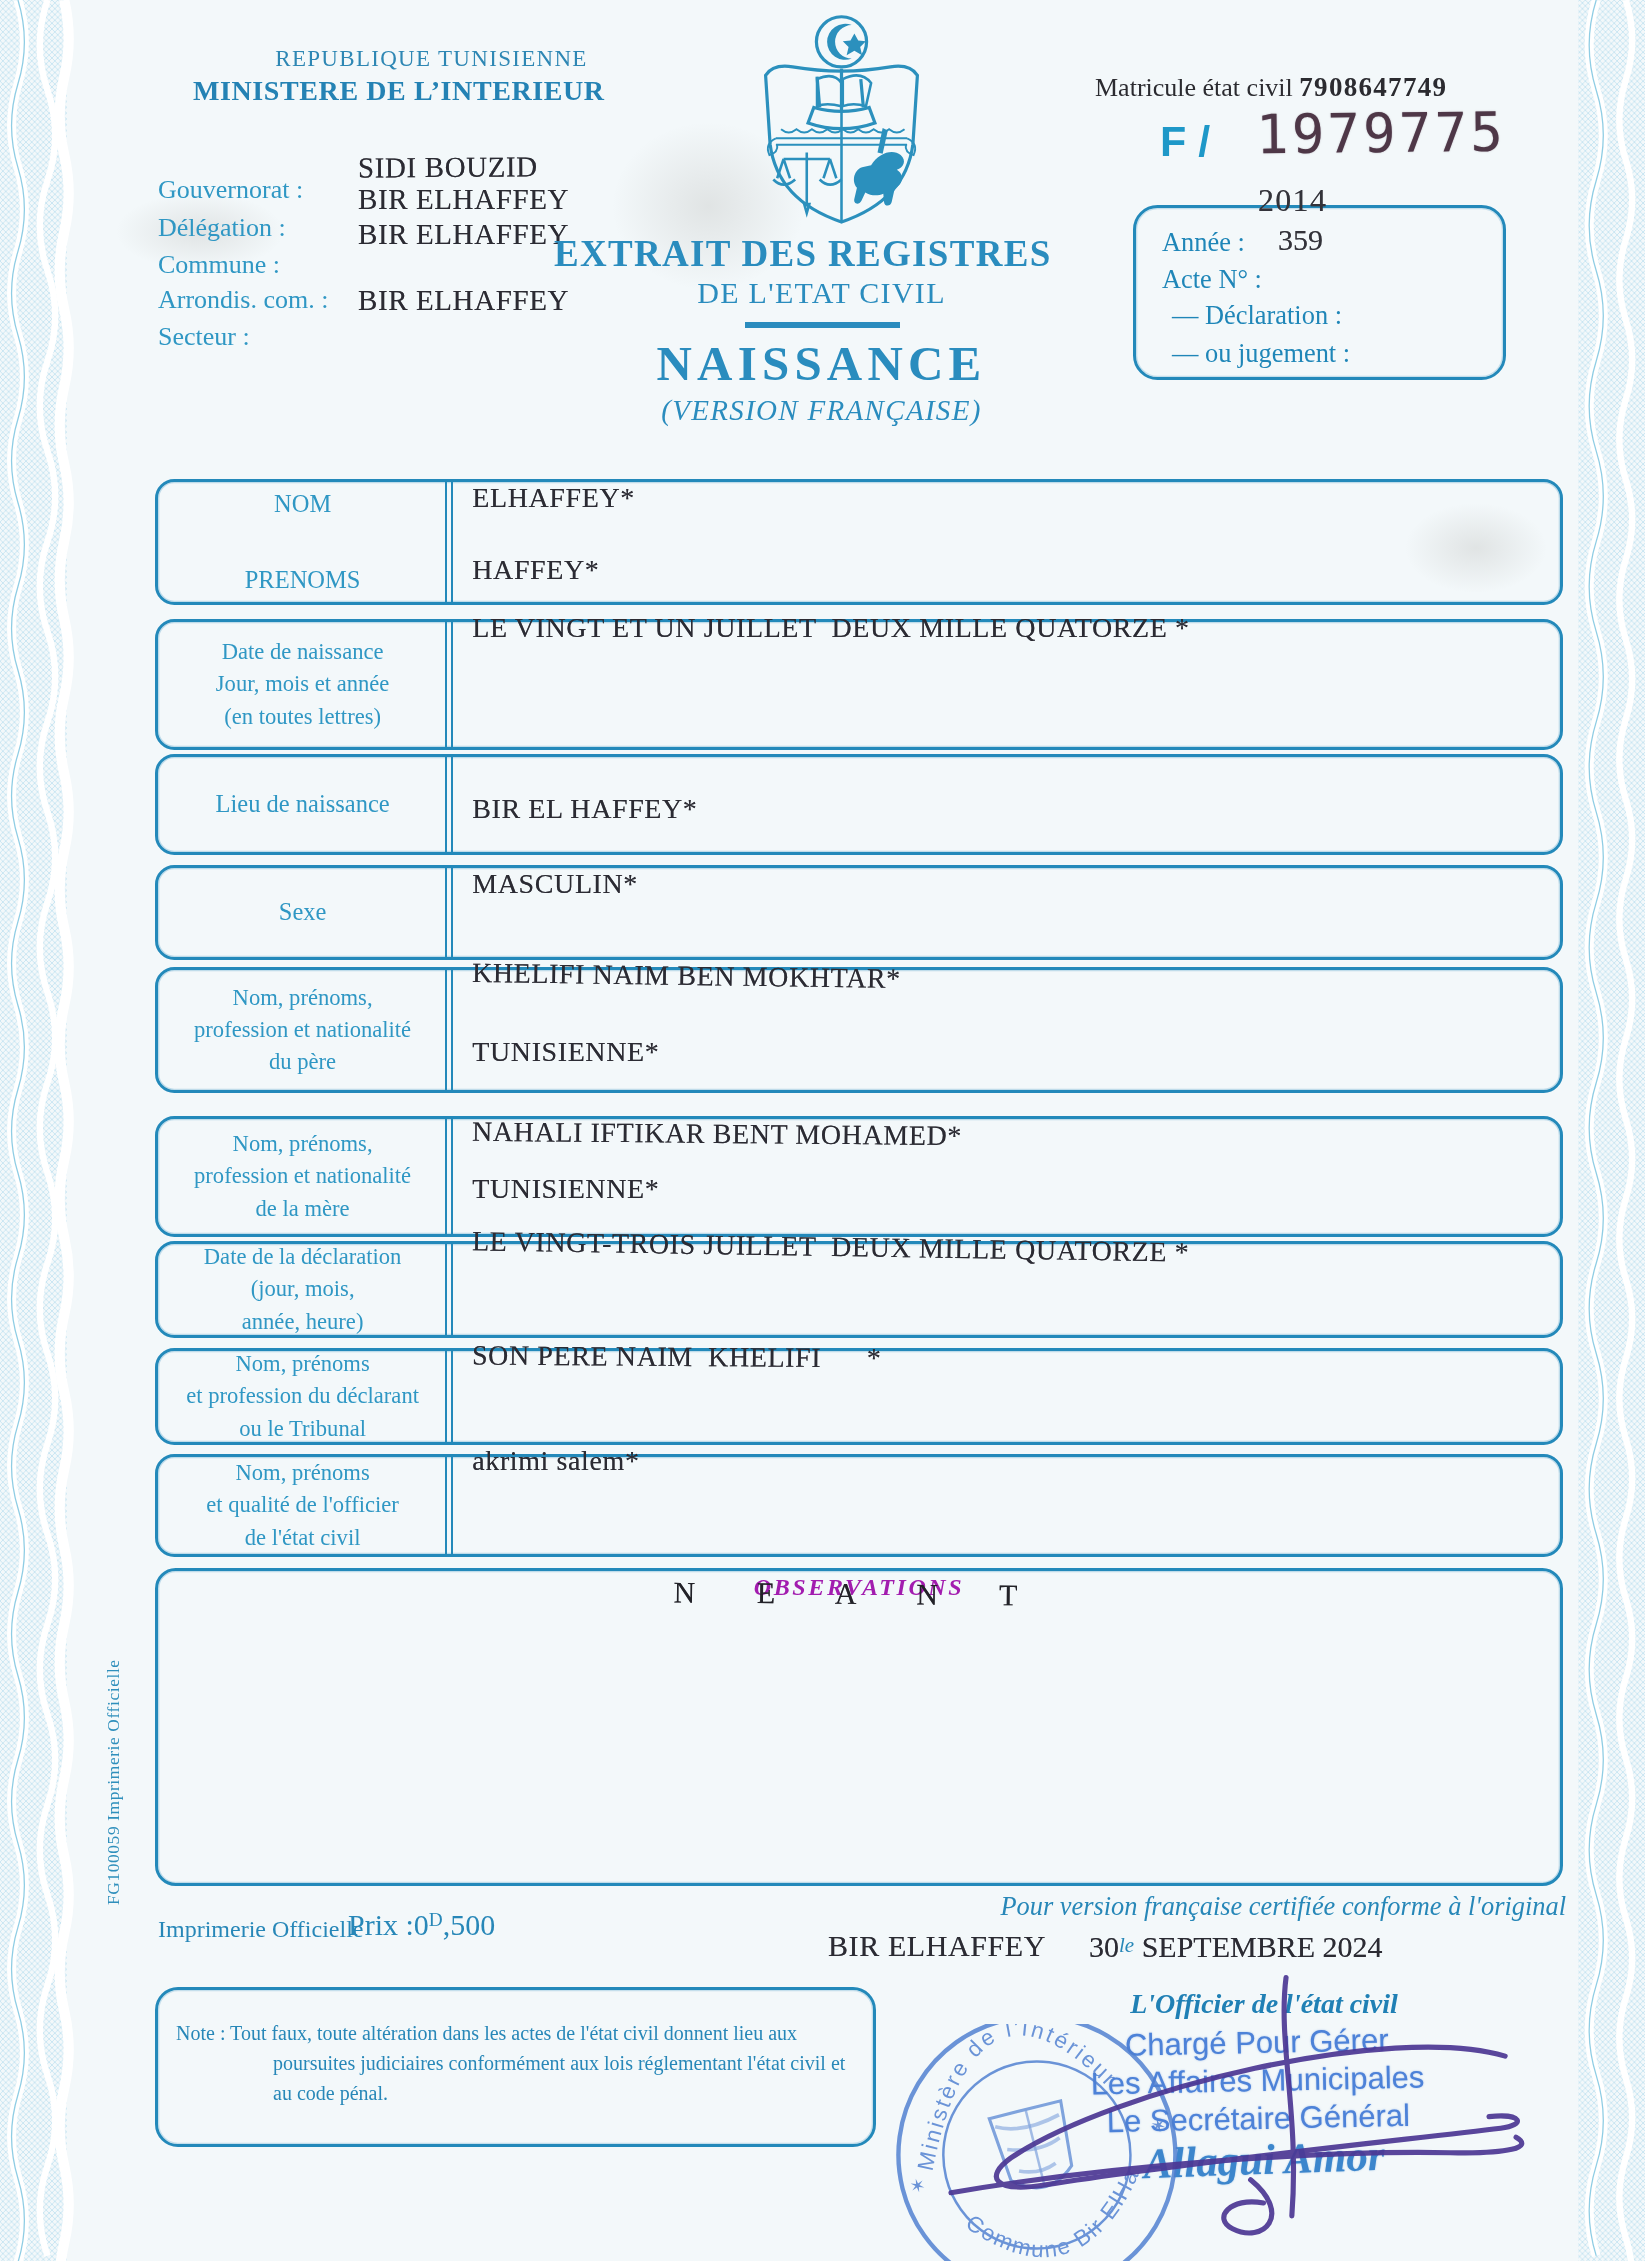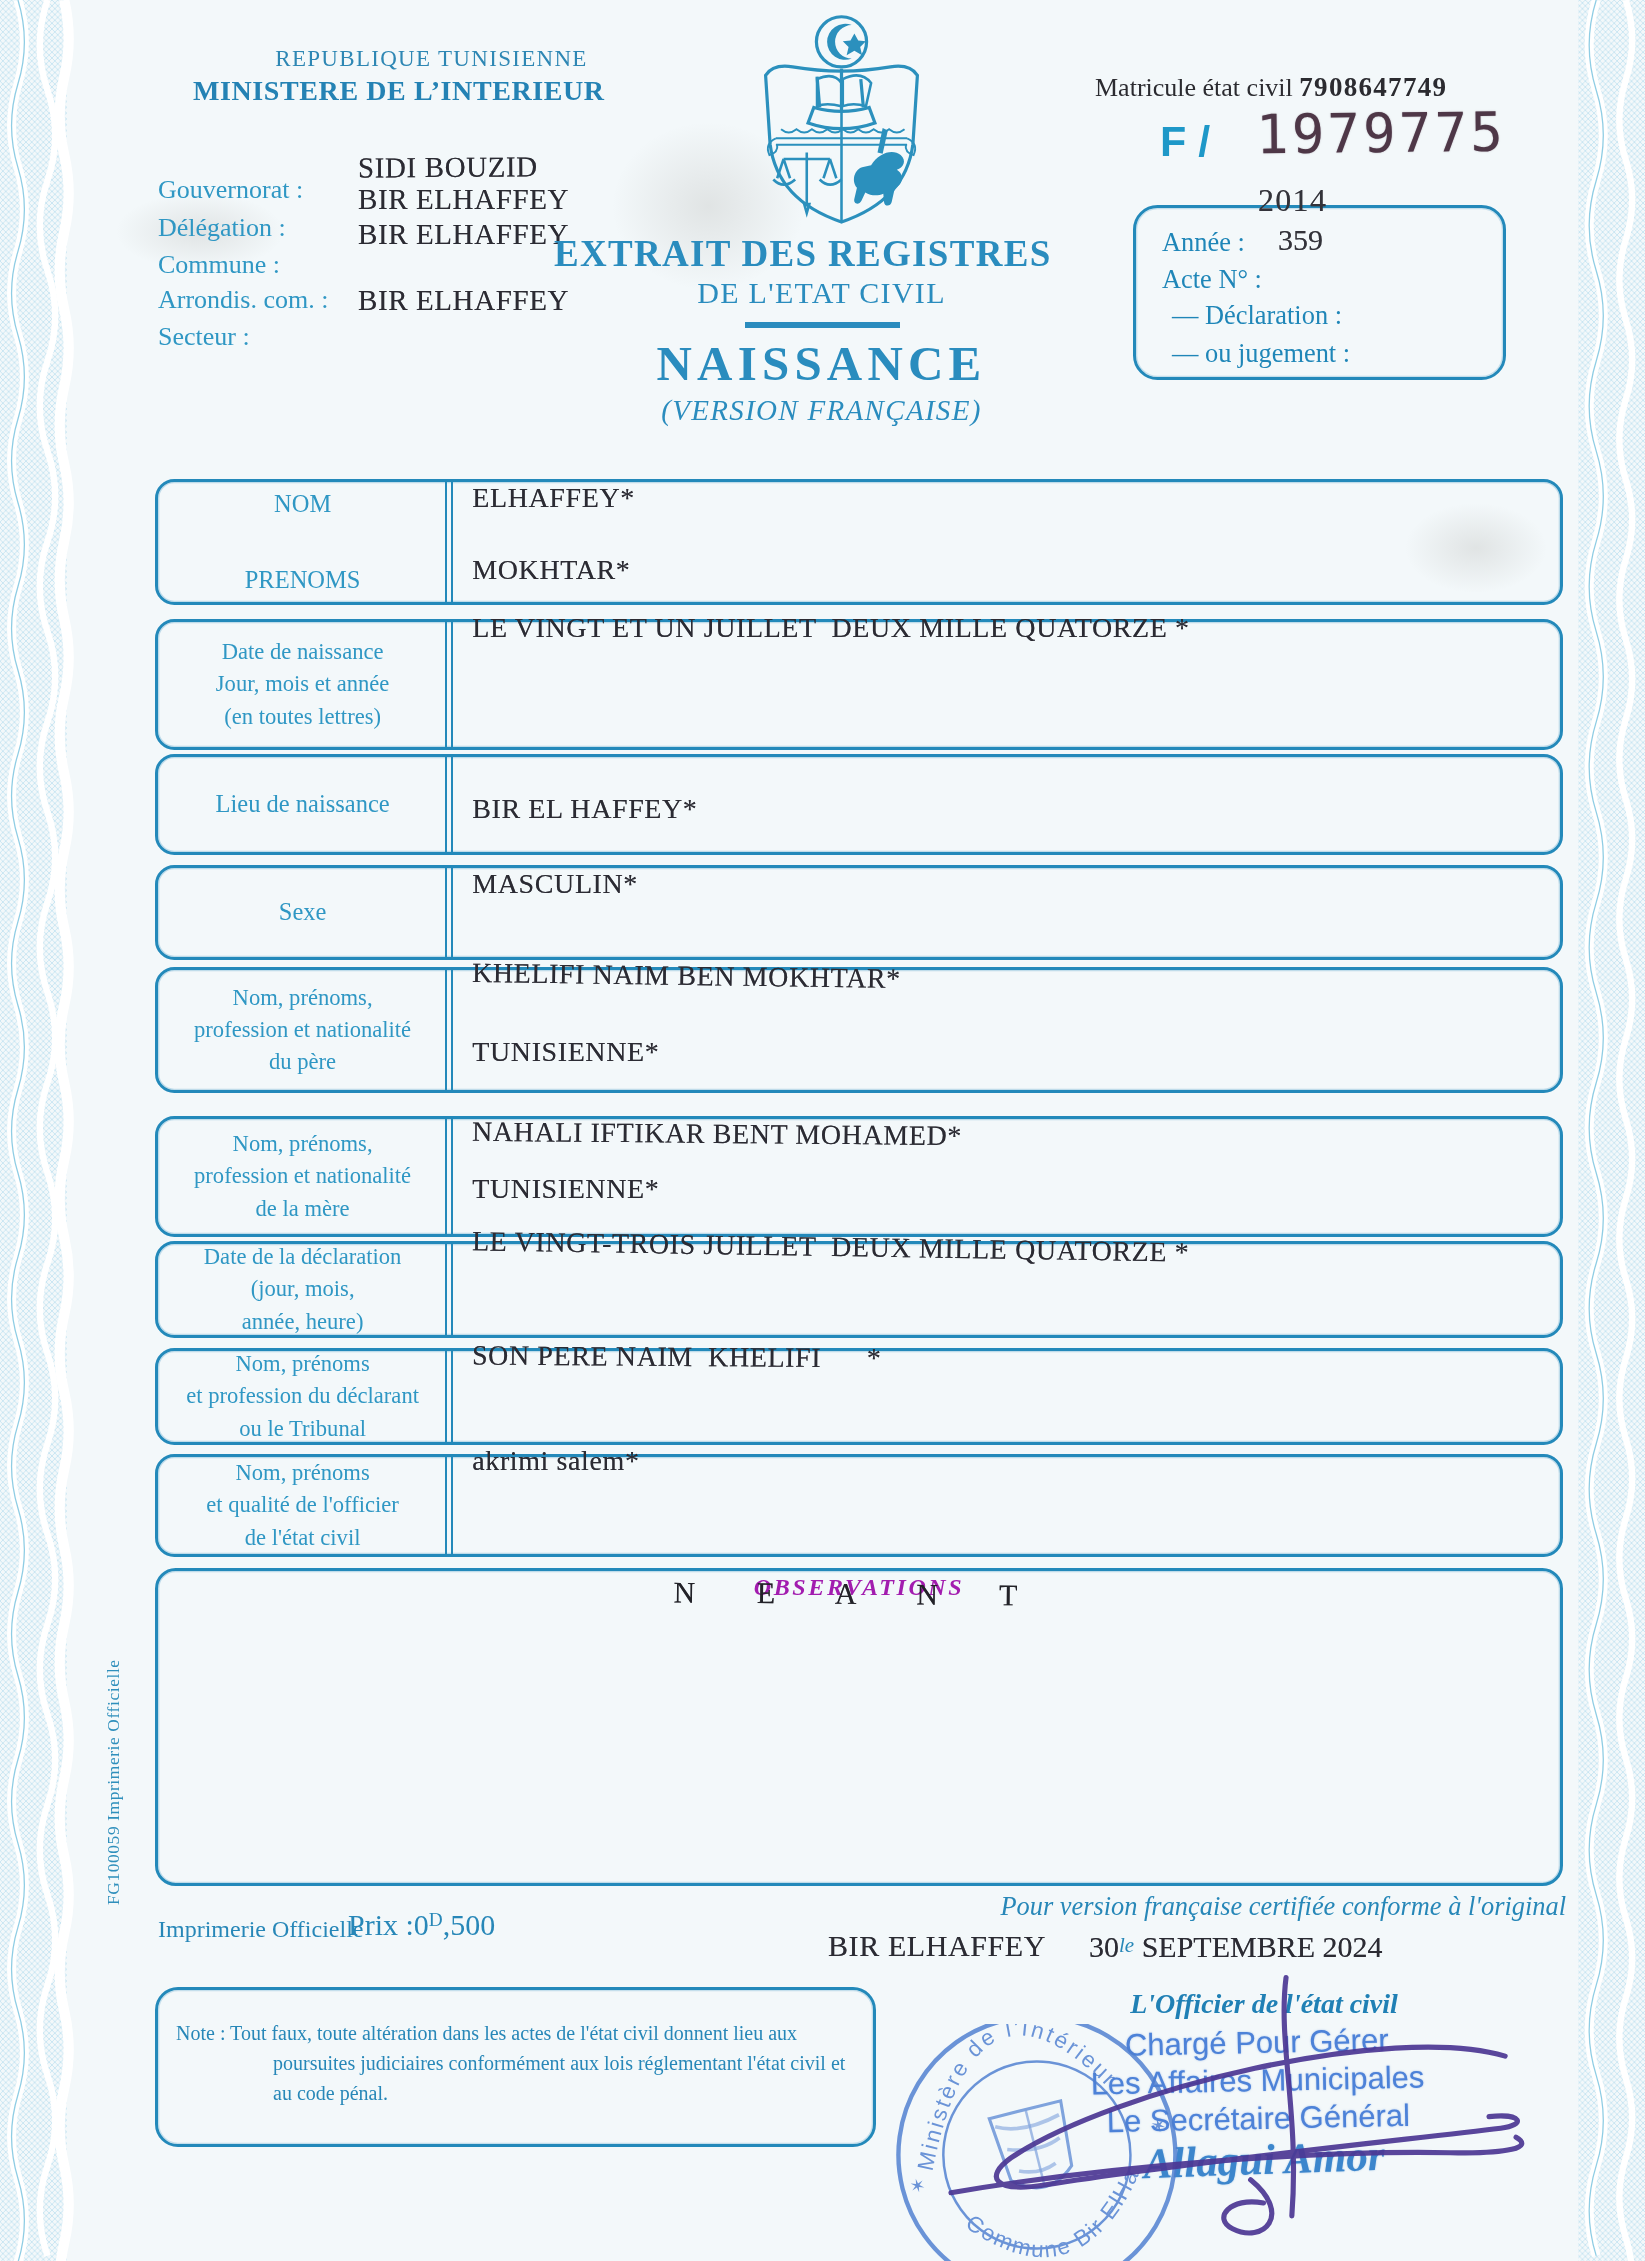--- a/index.html
+++ b/index.html
@@ -174,21 +174,21 @@
 
   <div id="rows">
       <div class="row r0">
         <div class="lbl">
           <div>NOM</div>
           <div>PRENOMS</div>
         </div>
         <div class="sep"></div>
         <div class="vals">
           <div class="vl vl0">ELHAFFEY*</div>
-          <div class="vl vl1">MOKHTAR*</div>
+          <div class="vl vl1">HAFFEY*</div>
         </div>
       </div>
       <div class="row r1">
         <div class="lbl">
           <div>Date de naissance</div>
           <div>Jour, mois et année</div>
           <div>(en toutes lettres)</div>
         </div>
         <div class="sep"></div>
         <div class="vals">

